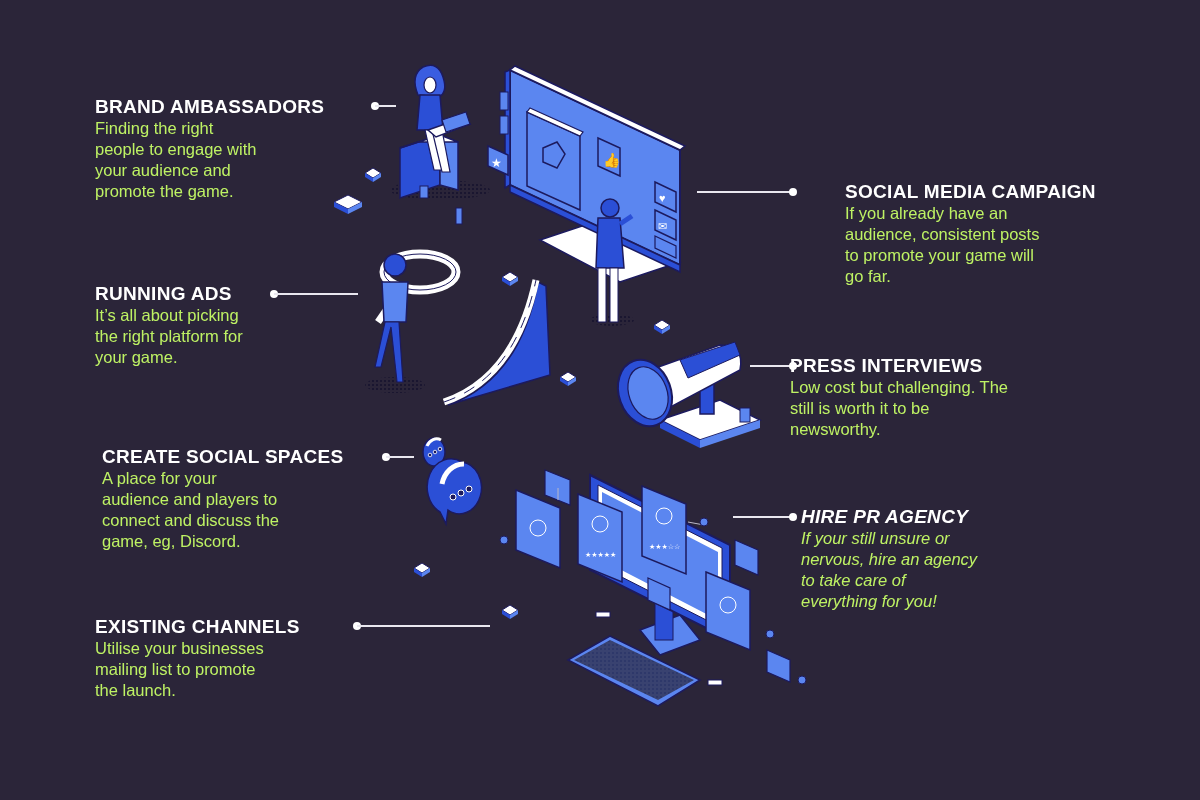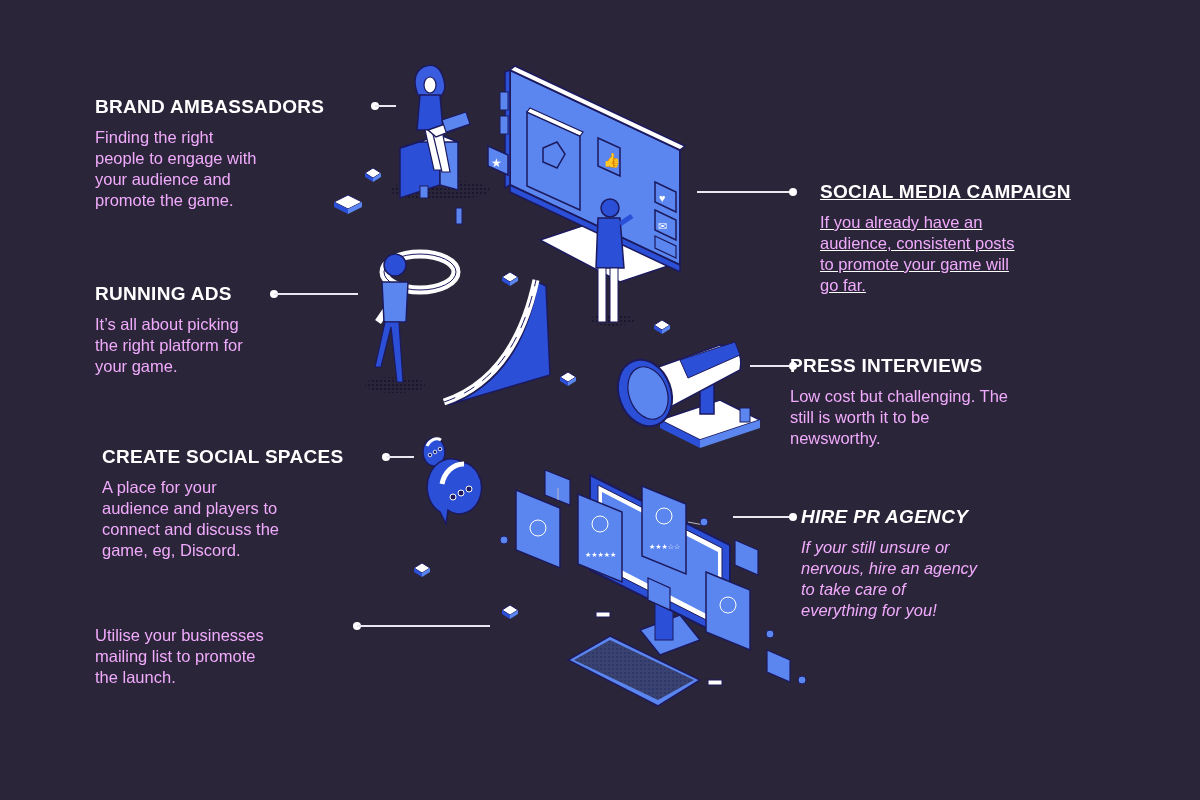--- a/index.html
+++ b/index.html
@@ -9,22 +9,22 @@
     font-family:"Liberation Sans", sans-serif;
     color:#ffffff;
     position:relative;
   }
   .block { position:absolute; }
   .title {
     font-size:19px; font-weight:bold; letter-spacing:0.3px;
     white-space:nowrap; line-height:22px;
   }
   .desc {
-    font-size:16.5px; line-height:21px; margin-top:9px;
-    color:#f0abfc; white-space:pre-line;
+    font-size:16.5px; line-height:21px; 
+    color:#bef264; white-space:pre-line;
   }
   .connector { position:absolute; height:2px; background:#e9e7ef; }
   .dot { position:absolute; width:8px; height:8px; border-radius:50%; background:#ffffff; }
   svg.illus { position:absolute; left:0; top:0; }
 </style>
 </head>
 <body>
 
 <svg class="illus" width="1200" height="800" viewBox="0 0 1200 800">
   <defs>
@@ -225,30 +225,31 @@
   <div class="title">CREATE SOCIAL SPACES</div>
   <div class="desc">A place for your
 audience and players to
 connect and discuss the
 game, eg, Discord.</div>
 </div>
 <div class="dot" style="left:382px; top:453px;"></div>
 <div class="connector" style="left:386px; top:456px; width:28px;"></div>
 
 <div class="block" style="left:95px; top:616px;">
+  <div class="title">EXISTING CHANNELS</div>
   <div class="desc">Utilise your businesses
 mailing list to promote
 the launch.</div>
 </div>
 <div class="dot" style="left:353px; top:622px;"></div>
 <div class="connector" style="left:357px; top:625px; width:133px;"></div>
 
 <div class="connector" style="left:697px; top:191px; width:96px;"></div>
 <div class="dot" style="left:789px; top:188px;"></div>
-<div class="block" style="left:820px; top:181px;text-decoration:underline;">
+<div class="block" style="left:845px; top:181px;">
   <div class="title">SOCIAL MEDIA CAMPAIGN</div>
   <div class="desc">If you already have an
 audience, consistent posts
 to promote your game will
 go far.</div>
 </div>
 
 <div class="connector" style="left:750px; top:365px; width:43px;"></div>
 <div class="dot" style="left:789px; top:362px;"></div>
 <div class="block" style="left:790px; top:355px;">

